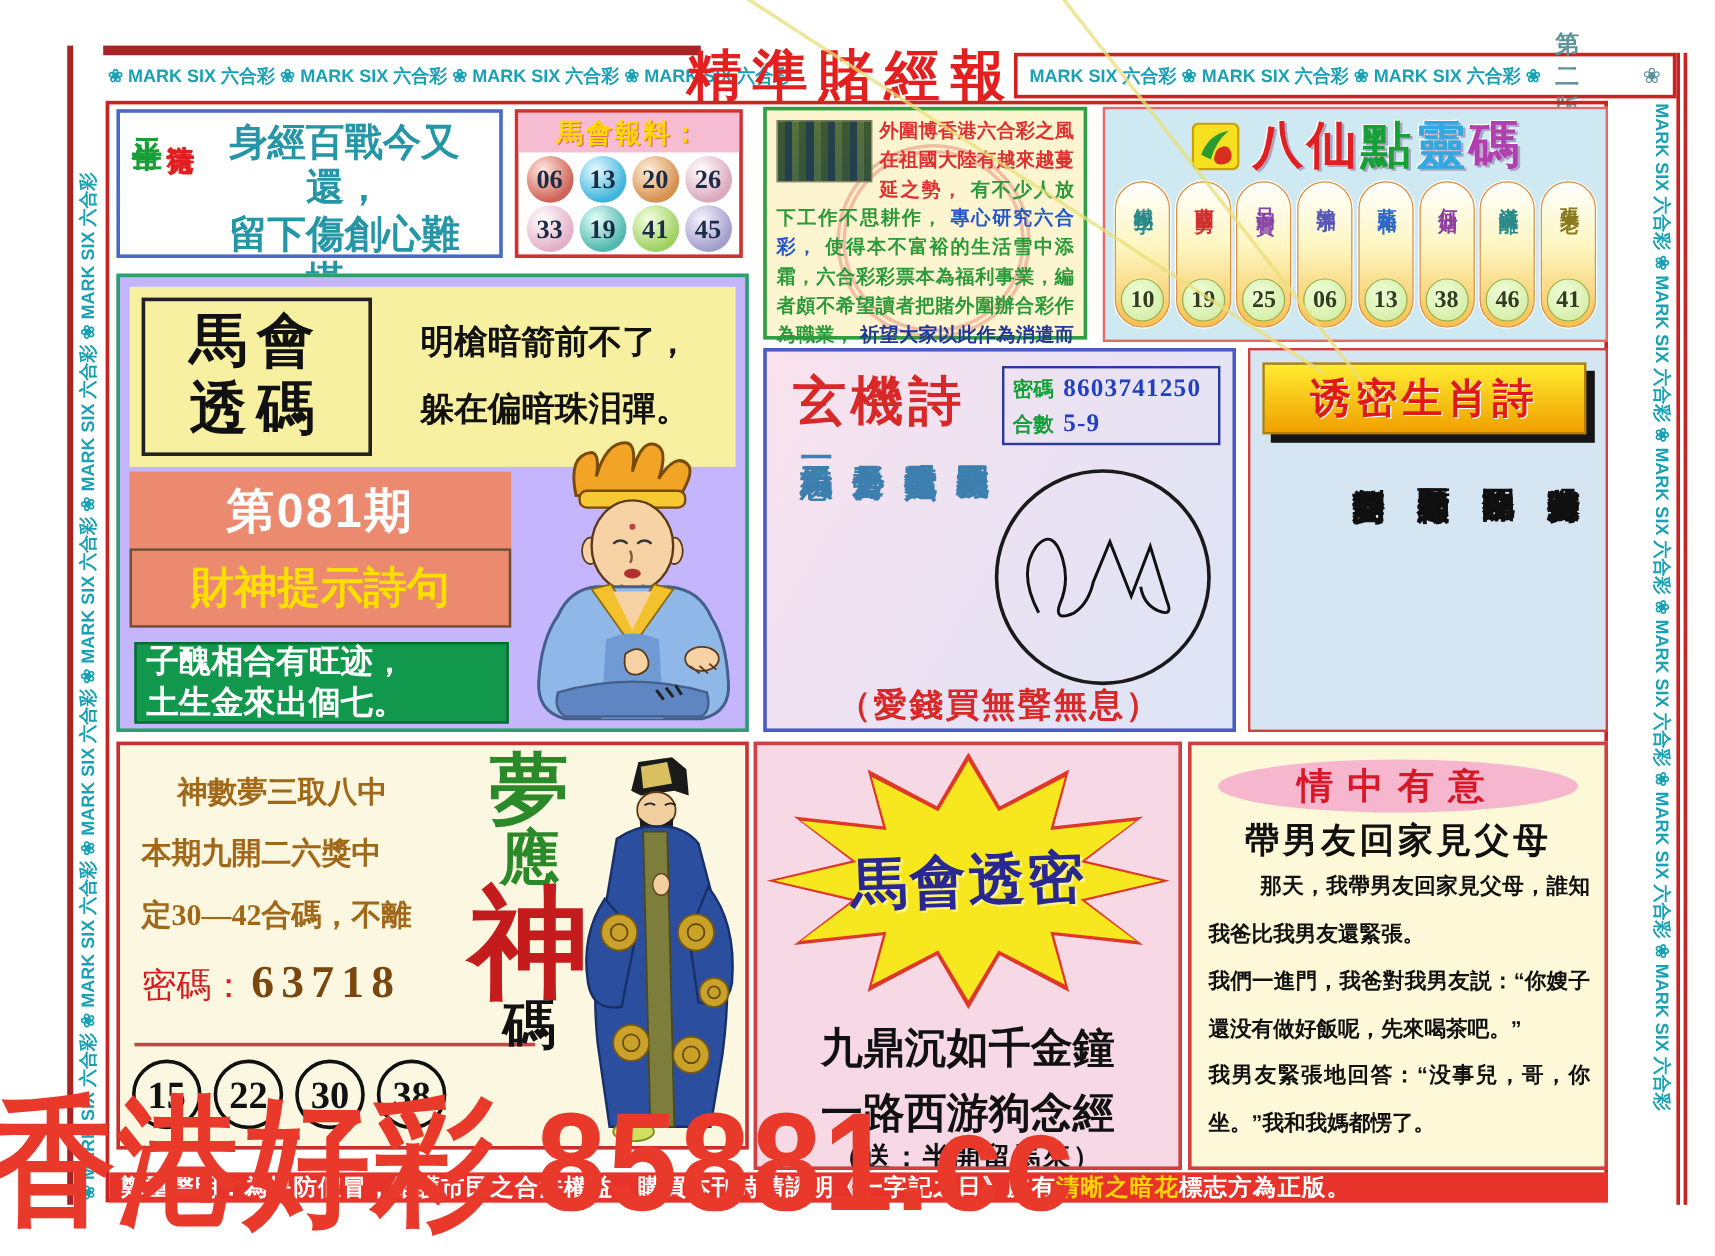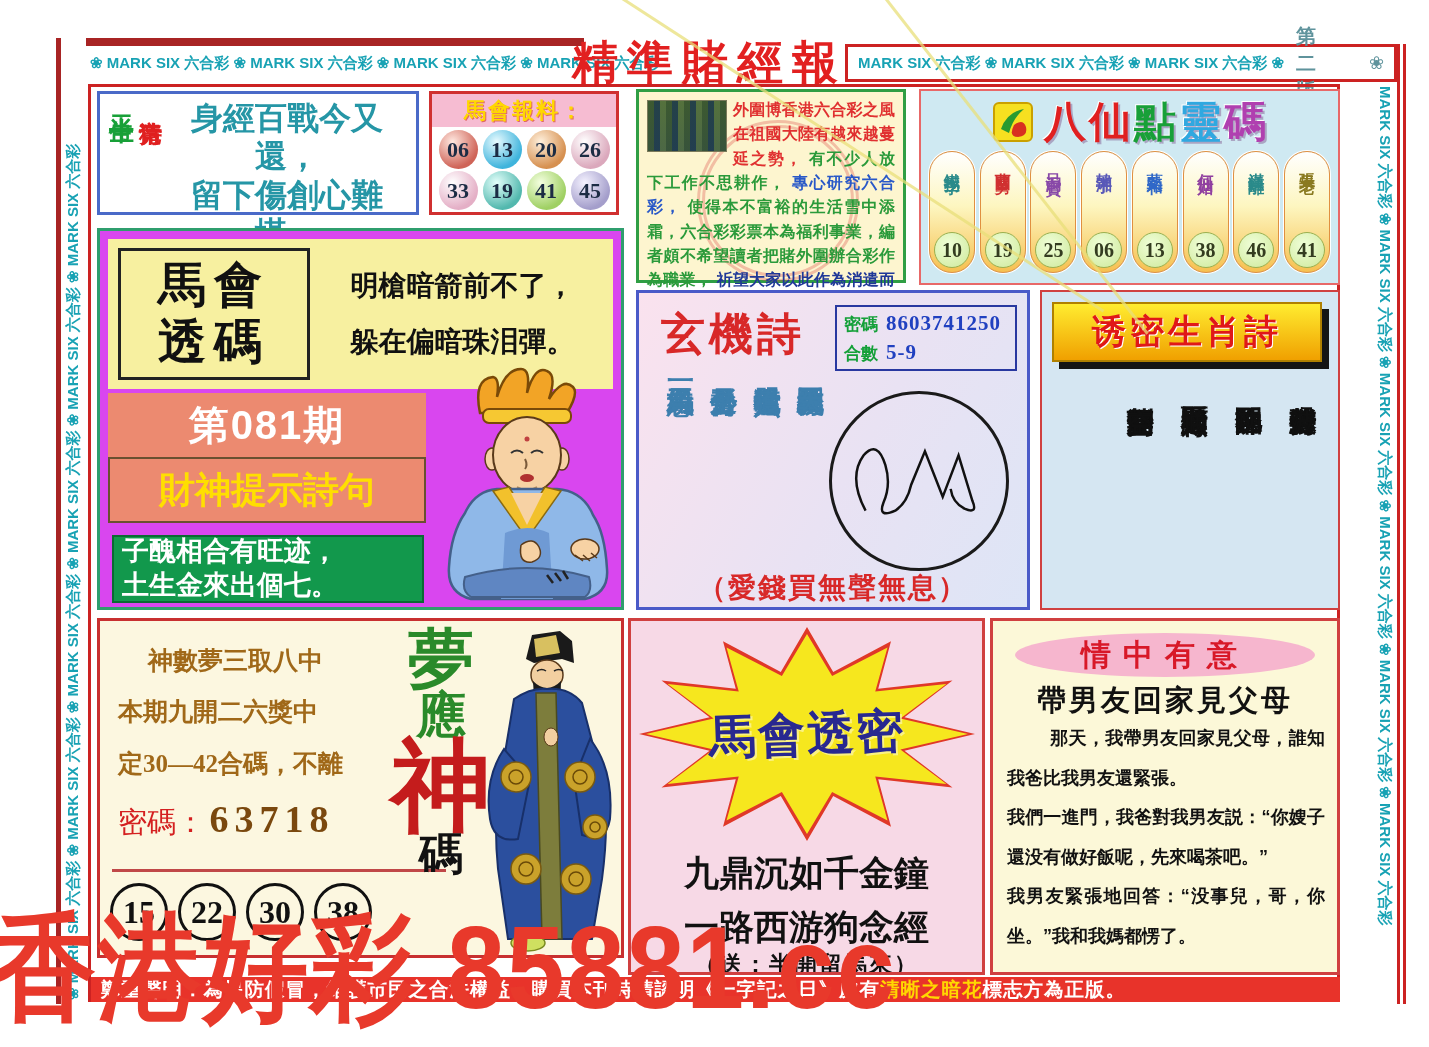--- a/index.html
+++ b/index.html
@@ -71,21 +71,21 @@
   .capsule{width:46px;height:122px;border:1px solid #e09040;border-radius:23px;
     background:linear-gradient(#ffffff 0%,#fdf6c0 45%,#f6c050 100%);
     display:flex;flex-direction:column;align-items:center;justify-content:space-between;
     padding:8px 0 4px;box-sizing:border-box;box-shadow:0 0 0 1px #fff;}
   .cap-name{writing-mode:vertical-rl;text-orientation:upright;font-size:16px;font-weight:bold;line-height:1;letter-spacing:3px;}
   .c0,.c6{color:#2a8a8a;} .c1{color:#d03030;} .c2{color:#8848a8;} .c3{color:#5858b8;} .c4{color:#3068c8;} .c5{color:#9040a0;} .c7{color:#8a7a20;}
   .cap-num{width:34px;height:34px;border-radius:50%;border:1px solid #9ab050;background:radial-gradient(circle at 40% 35%,#f0ffd8,#cde89a);
     display:flex;align-items:center;justify-content:center;font-size:20px;font-weight:bold;color:#343c20;font-family:"Liberation Serif",serif;}
 
   
-  .p5{position:absolute;left:97px;top:228px;width:527px;height:382px;border:3px solid #2f9e6e;background:#d946ef;box-sizing:border-box;}
+  .p5{position:absolute;left:97px;top:228px;width:527px;height:382px;border:3px solid #2f9e6e;background:#c4b5fd;box-sizing:border-box;}
   .p5-yellow{position:absolute;left:8px;top:8px;right:8px;height:150px;background:#f7f0a0;display:flex;align-items:center;padding:0 10px;box-sizing:border-box;gap:12px;}
   .p5-box{border:3px solid #222;width:186px;height:126px;display:flex;flex-direction:column;justify-content:center;text-align:center;
     font-family:"Liberation Serif",serif;font-weight:bold;font-size:48px;line-height:1.18;letter-spacing:8px;color:#111;}
   .p5-poem{flex:1;text-align:center;font-family:"Liberation Serif",serif;font-weight:bold;font-size:28px;color:#111;line-height:2.0;}
   .p5-issue{position:absolute;left:8px;top:162px;width:318px;height:64px;background:#ec8a70;color:#fff;font-size:40px;font-weight:bold;display:flex;align-items:center;justify-content:center;letter-spacing:2px;}
   .p5-hint{position:absolute;left:8px;top:226px;width:318px;height:66px;background:#ec8a70;border:2px solid #6a5030;box-sizing:border-box;color:#ffdf00;font-size:36px;font-weight:bold;display:flex;align-items:center;justify-content:center;}
   .p5-green{position:absolute;left:12px;top:304px;width:312px;height:68px;background:#12984c;border:2px solid #0a6a34;box-sizing:border-box;color:#fff;
     font-family:"Liberation Serif",serif;font-size:27px;font-weight:bold;display:flex;flex-direction:column;justify-content:center;padding-left:8px;line-height:1.25;}
   .p5-buddha{position:absolute;left:335px;top:130px;width:185px;height:248px;}
 

